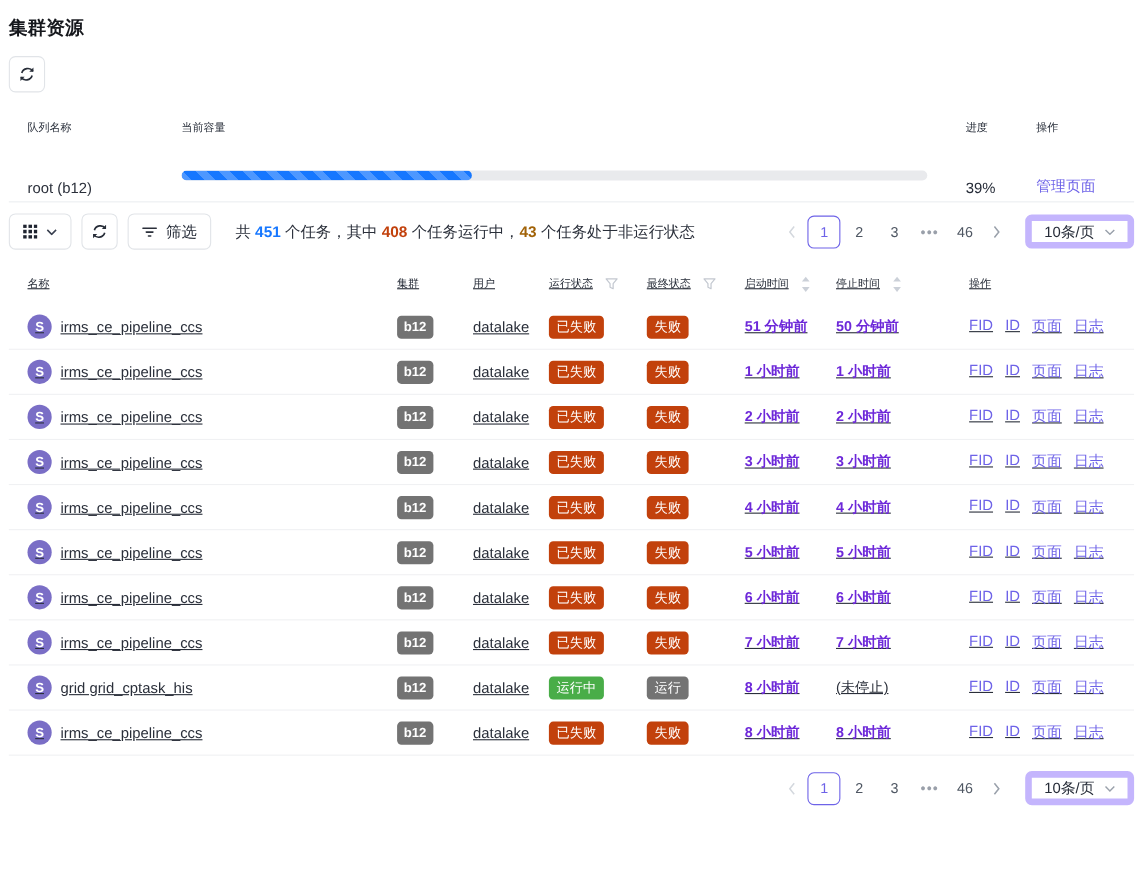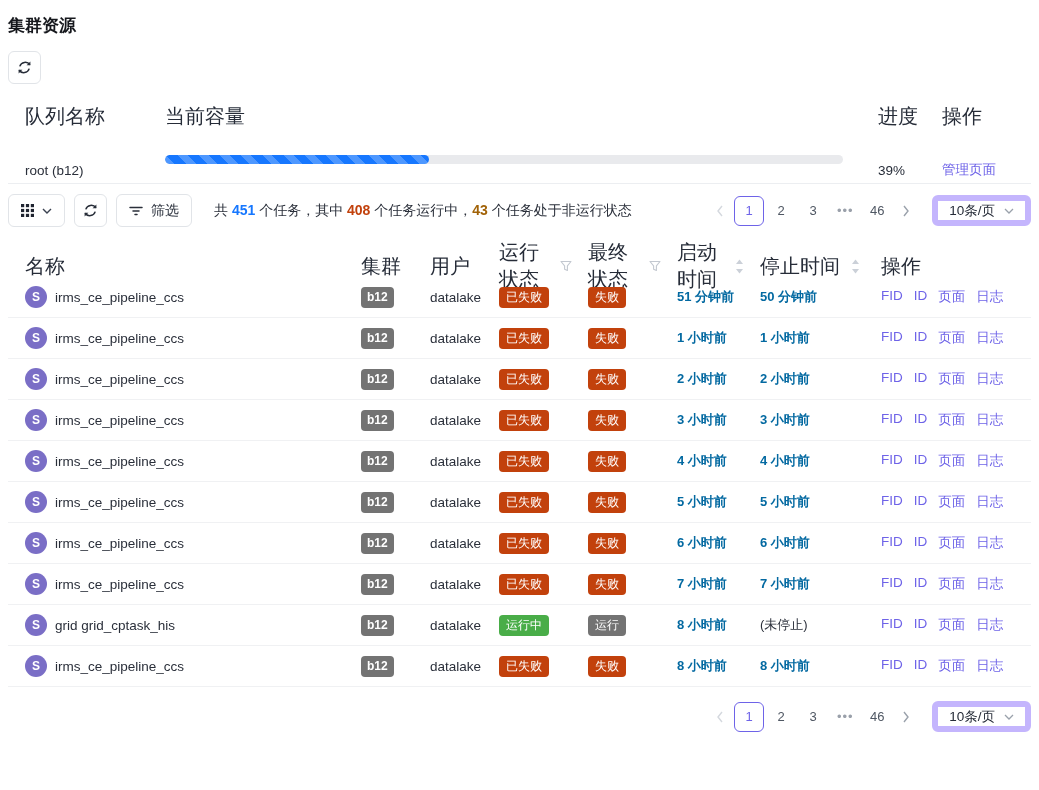--- a/index.html
+++ b/index.html
@@ -24,21 +24,21 @@
 
   .refresh-row { margin-top:13px; }
 
   
   .t1 { margin-top:12px; }
   .t1 .t1-head, .t1 .t1-row {
     display:grid; grid-template-columns:140px 1fr 64px 106px; align-items:center;
   }
   .t1 .t1-head { height:40px; }
   .t1 .t1-row { height:48px; border-bottom:1px solid #eceef1; }
-  .th { font-size:20px; font-weight:500; color:#262c38; padding-left:17px; }
+  .th { font-size:10px; font-weight:500; color:#262c38; padding-left:17px; }
   .td { font-size:13.5px; color:#2a2f3a; padding-left:17px;margin-top:21px; }
   .progress-wrap { padding-left:17px; padding-right:18px; width:100%; }
   .progress-track { width:100%; height:9px; border-radius:5px; background:#e9eaed; overflow:hidden; }
   .progress-fill {
     height:100%; border-radius:5px; background:#1677ff;
     background-image:repeating-linear-gradient(45deg, rgba(255,255,255,0.24) 0 7px, transparent 7px 15px);
   }
   .pct { font-size:13.5px; color:#262c38; }
   .link { color:#6e63e8; text-decoration:none; font-size:13.5px; cursor:pointer; }
 
@@ -60,21 +60,21 @@
   }
   .pg-active { border-color:#6e63e8; color:#6e63e8; }
   .pg-ellipsis { color:#9aa0aa; letter-spacing:1px; }
   .select {
     margin-left:13px; height:31px; display:inline-flex; align-items:center; gap:9px;
     border:6px solid #c4b5fd; border-radius:6px; padding:0 11px;
     font-size:13.5px; color:#262c38; cursor:pointer; background:#fff;
   }
 
   
-  .t2 { margin-top:12px; }
+  .t2 { margin-top:12px;text-decoration:underline; }
   .t2-head, .trow {
     display:grid;
     grid-template-columns:337px 69px 69px 89px 89px 83px 121px 1fr;
     align-items:center;
   }
   .t2-head { height:38px; }
   .t2-head .th { display:flex; align-items:center; gap:11px; padding-left:16px; }
   .t2-head .th:first-child { padding-left:17px; }
   .trow { height:41px; border-bottom:1px solid #f0f1f3; }
   .cell { padding-left:16px; font-size:13.5px; color:#2a2f3a; white-space:nowrap; }
@@ -84,21 +84,21 @@
     font-size:12px; font-weight:600; display:inline-flex; align-items:center; justify-content:center; flex:0 0 22px;
   }
   .tag {
     display:inline-block; border-radius:4px; color:#fff; font-size:12px;
     line-height:21px; padding:0 7px; white-space:nowrap;
   }
   .tag-red { background:#c2410c; }
   .tag-green { background:#49ad48; }
   .tag-cyan { background:#737373; }
   .tag-cluster { font-weight:700; padding:0 6px; }
-  .time { font-size:13px; font-weight:700; color:#0369a1; }
+  .time { font-size:13px; font-weight:700; color:#6d28d9; }
   .time-plain { font-weight:400; color:#2a2f3a; }
   .ops { display:flex; gap:11px; }
 
   .footer { margin-top:14px; display:flex; justify-content:flex-end; }
 
   svg { display:block; }
 </style>
 </head>
 <body>
 

